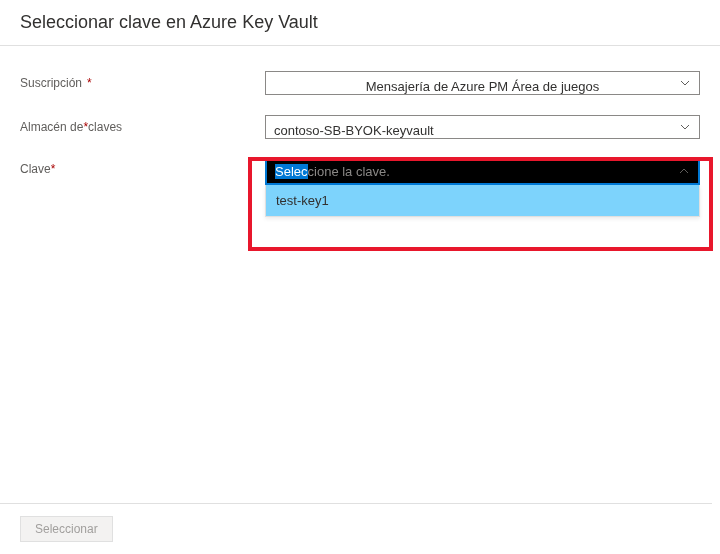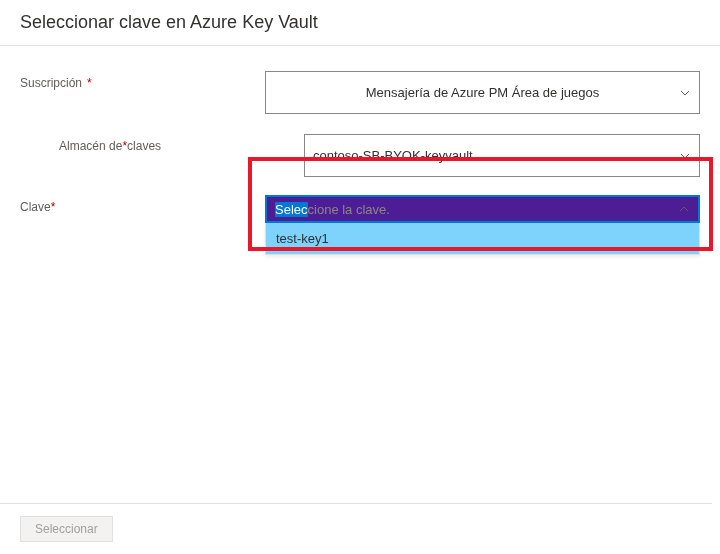--- a/index.html
+++ b/index.html
@@ -45,23 +45,23 @@
       color: #a80000;
     }
     .form-control-wrap {
       flex: 1;
       max-width: 440px;
       display: flex;
       flex-direction: column;
     }
     .select-box {
       border: 1px solid #8a8886;
-      height: 43px;
-      display: flex;
-      align-items: center;
+      height: 24px;
+      display: flex;
+      align-items: flex-end;
       padding: 0 8px;
       background: #fff;
       position: relative;
       font-size: 13px;
       color: #323130;
     }
     .select-box.centered {
       justify-content: center;
     }
     .select-box.left {
@@ -97,21 +97,21 @@
     }
     .key-row {
       position: relative;
     }
     .key-select {
       border: 2px solid #0078d4;
       height: 28px;
       display: flex;
       align-items: center;
       padding: 0 8px;
-      background: #4c1d95;
+      background: #000000;
       font-size: 13px;
       position: relative;
     }
     .placeholder-sel {
       display: inline-flex;
     }
     .sel-highlight {
       background: #0078d4;
       color: #fff;
     }
@@ -165,21 +165,21 @@
         <span>Mensajería de Azure PM Área de juegos</span>
         <span class="chevron">
           <svg width="12" height="12" viewBox="0 0 12 12">
               <path d="M2 4 L6 8 L10 4" stroke="#605e5c" stroke-width="1" fill="none"></path>
             </svg>
         </span>
       </div>
     </div>
   </div>
 
-  <div class="form-row" style="margin-bottom:12px;margin-left:39px;">
+  <div class="form-row" style="margin-bottom:12px;">
     <div class="form-label">
       <span>Almacén de</span><span class="required-inline">*</span><span>claves</span>
     </div>
     <div class="form-control-wrap">
       <div class="select-box left">
         <span>contoso-SB-BYOK-keyvault</span>
         <span class="chevron">
           <svg width="12" height="12" viewBox="0 0 12 12">
               <path d="M2 4 L6 8 L10 4" stroke="#605e5c" stroke-width="1" fill="none"></path>
             </svg>

